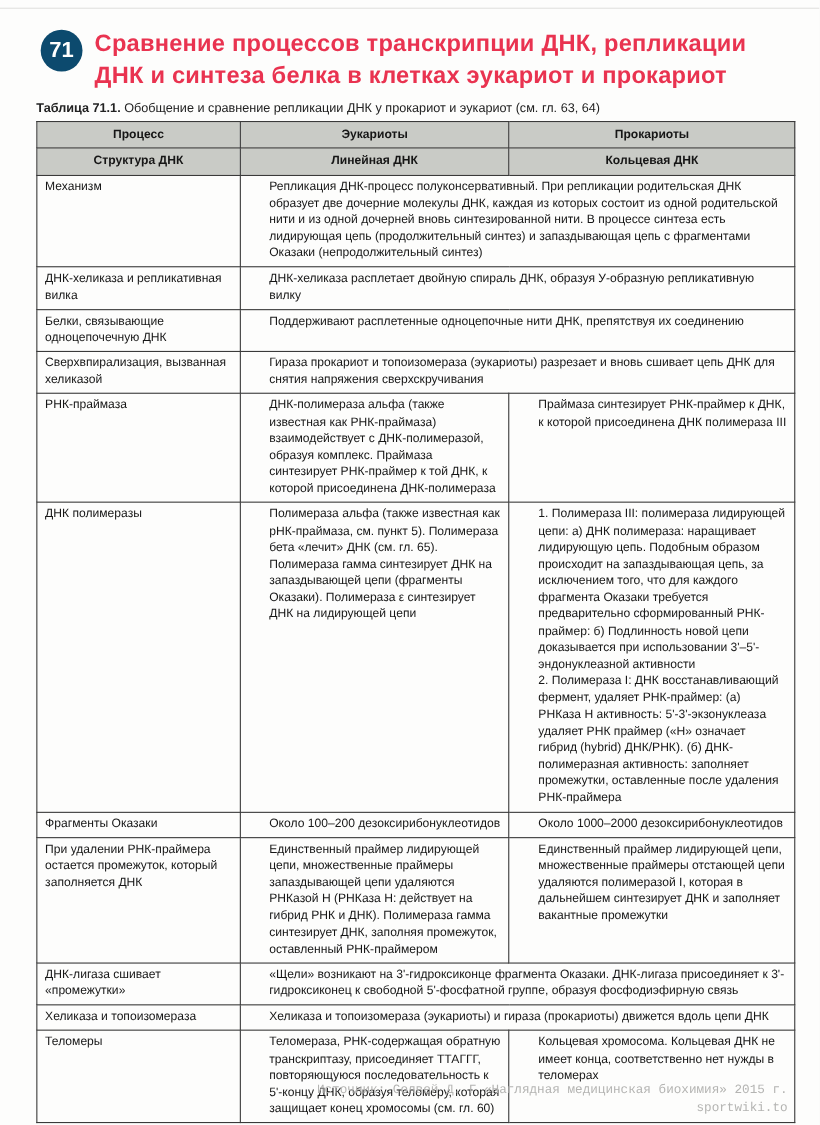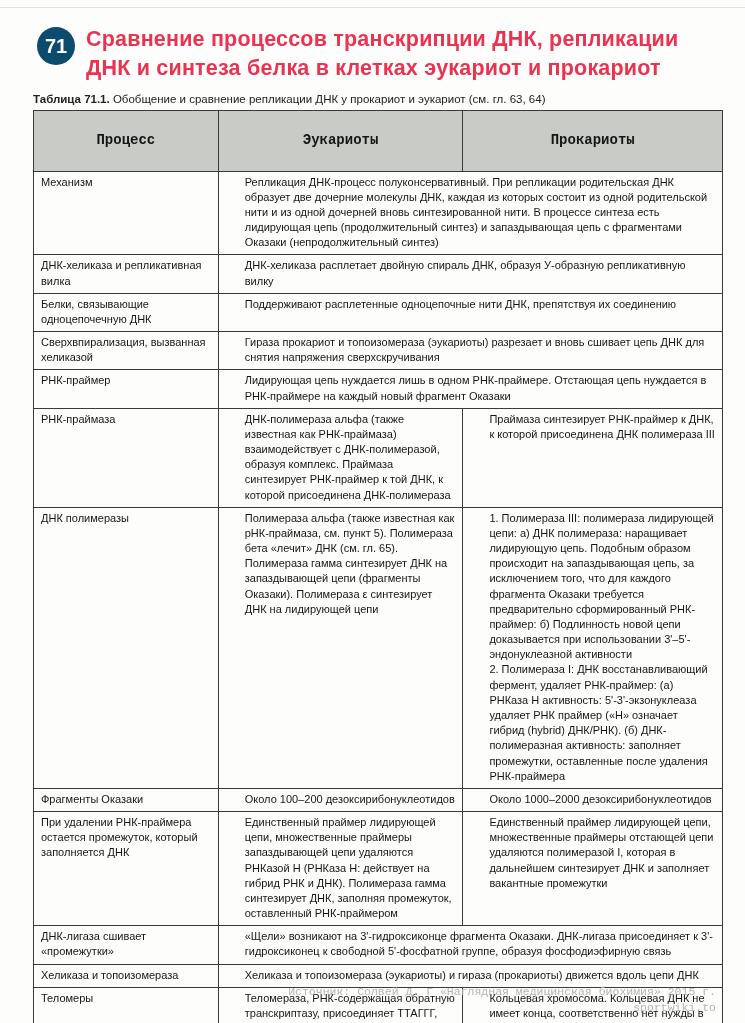--- a/index.html
+++ b/index.html
@@ -20,21 +20,21 @@
   .caption { margin: 11px 0 5px 33px; font-size: 11.5px; color: #222; }
   .caption b { font-weight: bold; text-align: right; }
   table {
     width: 690px; margin-left: 33px; border-collapse: collapse;
     font-size: 11px; line-height: 1.38; color: #161616;
     border: 1px solid #2e2e2e;
   }
   th, td { border: 1px solid #3a3a3a; padding: 3px 7px 4px 7px; vertical-align: top; text-align: left; }
   thead th {
     background: #c9cbc6; text-align: center; font-weight: bold;
-    padding: 20px 6px; font-size: 14px; font-family: Liberation Mono, monospace;
+    padding: 4px 6px; font-size: 11px;
   }
   td.lbl { width: 185px; }
   td.val { white-space: pre-line; padding-left: 26px; }
   col.c1 { width: 185px; } col.c2 { width: 245px; } col.c3 { width: 260px; }
   .footer {
     position: absolute; right: 29px; bottom: 6px; text-align: right;
     color: #b4b4b2; font-family: Liberation Mono, monospace; font-size: 11.5px; line-height: 1.45;
   }
 </style>
 </head>
@@ -57,41 +57,42 @@
       <col class="c1">
       <col class="c2">
       <col class="c3">
     </colgroup>
   <thead>
     <tr>
       <th>Процесс</th>
       <th>Эукариоты</th>
       <th>Прокариоты</th>
     </tr>
+    <tr>
+      <th>Структура ДНК</th>
+      <th>Линейная ДНК</th>
+      <th>Кольцевая ДНК</th>
+    </tr>
   </thead>
   <tbody>
     <tr>
       <td class="lbl">Механизм</td>
       <td class="val" colspan="2">Репликация ДНК-процесс полуконсервативный. При репликации родительская ДНК образует две дочерние молекулы ДНК, каждая из которых состоит из одной родительской нити и из одной дочерней вновь синтезированной нити. В процессе синтеза есть лидирующая цепь (продолжительный синтез) и запаздывающая цепь с фрагментами Оказаки (непродолжительный синтез)</td>
     </tr>
     <tr>
       <td class="lbl">ДНК-хеликаза и репликативная вилка</td>
       <td class="val" colspan="2">ДНК-хеликаза расплетает двойную спираль ДНК, образуя У-образную репликативную вилку</td>
     </tr>
     <tr>
       <td class="lbl">Белки, связывающие одноцепочечную ДНК</td>
       <td class="val" colspan="2">Поддерживают расплетенные одноцепочные нити ДНК, препятствуя их соединению</td>
     </tr>
     <tr>
       <td class="lbl">Сверхвпирализация, вызванная хеликазой</td>
       <td class="val" colspan="2">Гираза прокариот и топоизомераза (эукариоты) разрезает и вновь сшивает цепь ДНК для снятия напряжения сверхскручивания</td>
-    </tr>
-    <tr>
-      <td class="lbl">РНК-праймер</td>
-      <td class="val" colspan="2">Лидирующая цепь нуждается лишь в одном РНК-праймере. Отстающая цепь нуждается в РНК-праймере на каждый новый фрагмент Оказаки</td>
     </tr>
     <tr>
       <td class="lbl">РНК-праймаза</td>
       <td class="val">ДНК-полимераза альфа (также известная как РНК-праймаза) взаимодействует с ДНК-полимеразой, образуя комплекс. Праймаза синтезирует РНК-праймер к той ДНК, к которой присоединена ДНК-полимераза</td>
       <td class="val">Праймаза синтезирует РНК-праймер к ДНК, к которой присоединена ДНК полимераза III</td>
     </tr>
     <tr>
       <td class="lbl">ДНК полимеразы</td>
       <td class="val">Полимераза альфа (также известная как рНК-праймаза, см. пункт 5). Полимераза бета «лечит» ДНК (см. гл. 65). Полимераза гамма синтезирует ДНК на запаздывающей цепи (фрагменты Оказаки). Полимераза ε синтезирует ДНК на лидирующей цепи</td>
       <td class="val">1. Полимераза III: полимераза лидирующей цепи: а) ДНК полимераза: наращивает лидирующую цепь. Подобным образом происходит на запаздывающая цепь, за исключением того, что для каждого фрагмента Оказаки требуется предварительно сформированный РНК-праймер: б) Подлинность новой цепи доказывается при использовании 3'–5'-эндонуклеазной активности

